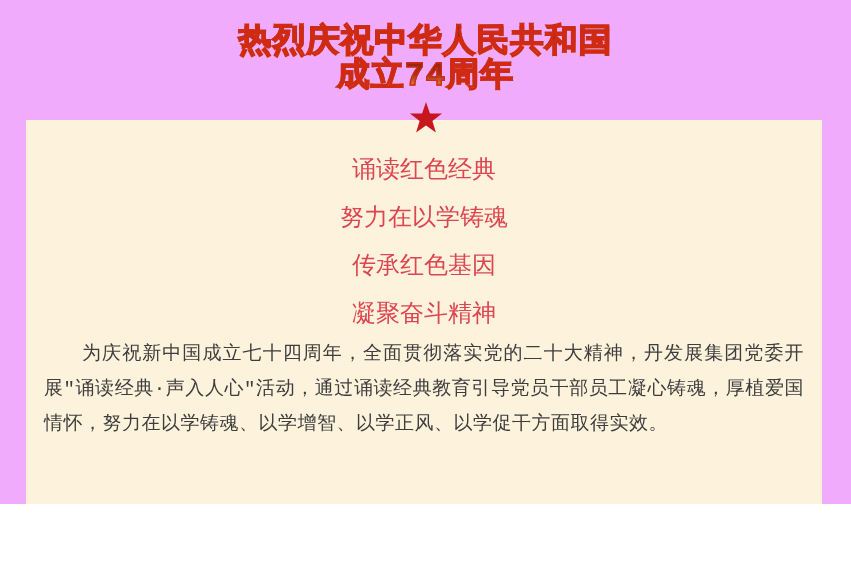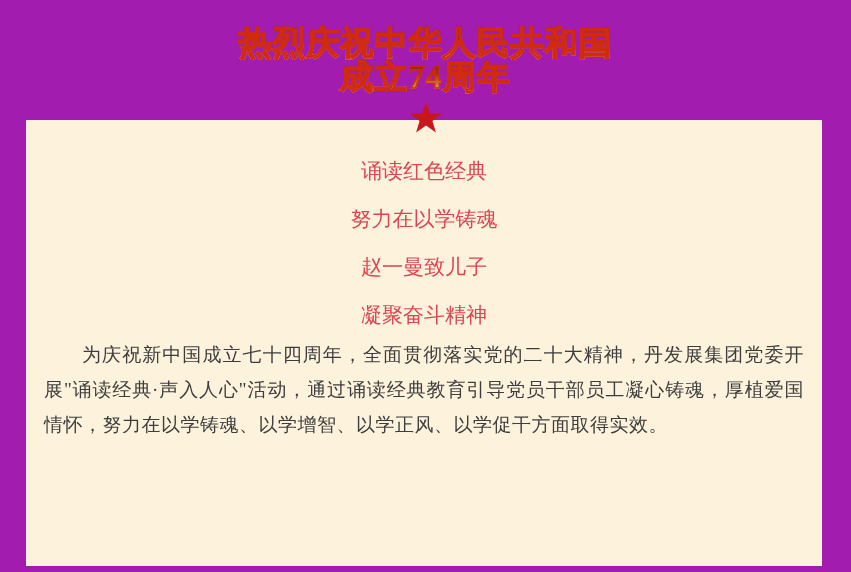--- a/index.html
+++ b/index.html
@@ -1,22 +1,22 @@
 <!DOCTYPE html>
 <html><head>
 <meta charset="utf-8">
 <style>
   html, body { margin: 0; padding: 0; }
   .page {
     position: relative;
     width: 851px;
-    height: 572px;
-    background: #a21caf;
+    height: 504px;
+    background: #f0abfc;
     overflow: hidden;
-    font-family: Liberation Serif, serif;
+    font-family: Liberation Mono, monospace;
   }
   
   .banner {
     position: absolute;
     top: 0; left: 0;
     width: 100%;
     padding-top: 26px;
     text-align: center;
     z-index: 2;
   }
@@ -54,21 +54,21 @@
     transform: translateX(-50%);
     width: 33px;
     height: 31px;
     z-index: 3;
   }
   .star svg { display: block; width: 100%; height: 100%; }
   
   .slogans { padding-top: 40px; }
   .slogan {
     text-align: center;
-    font-size: 21px;
+    font-size: 24px;
     line-height: 22px;
     margin-bottom: 26px;
     color: #dc4552;
   }
   .slogan:last-child { margin-bottom: 3px; }
   
   .content {
     margin-top: 11px;
     padding: 0 18px;
   }
@@ -96,21 +96,21 @@
     <svg viewBox="0 0 100 96" xmlns="http://www.w3.org/2000/svg" aria-hidden="true">
       <polygon points="50,0 62.2,35.3 99.6,35.9 69.8,58.5 80.7,94.2 50,72.8 19.3,94.2 30.2,58.5 0.4,35.9 37.8,35.3" fill="#c8161e"></polygon>
     </svg>
   </div>
 
   <section class="card">
 
     <div class="slogans">
       <div class="slogan">诵读红色经典</div>
       <div class="slogan">努力在以学铸魂</div>
-      <div class="slogan">赵一曼致儿子</div>
+      <div class="slogan">传承红色基因</div>
       <div class="slogan">凝聚奋斗精神</div>
     </div>
 
     <div class="content">
       <p>为庆祝新中国成立七十四周年，全面贯彻落实党的二十大精神，丹发展集团党委开展"诵读经典·声入人心"活动，通过诵读经典教育引导党员干部员工凝心铸魂，厚植爱国情怀，努力在以学铸魂、以学增智、以学正风、以学促干方面取得实效。</p>
     </div>
 
   </section>
 
 </div>

